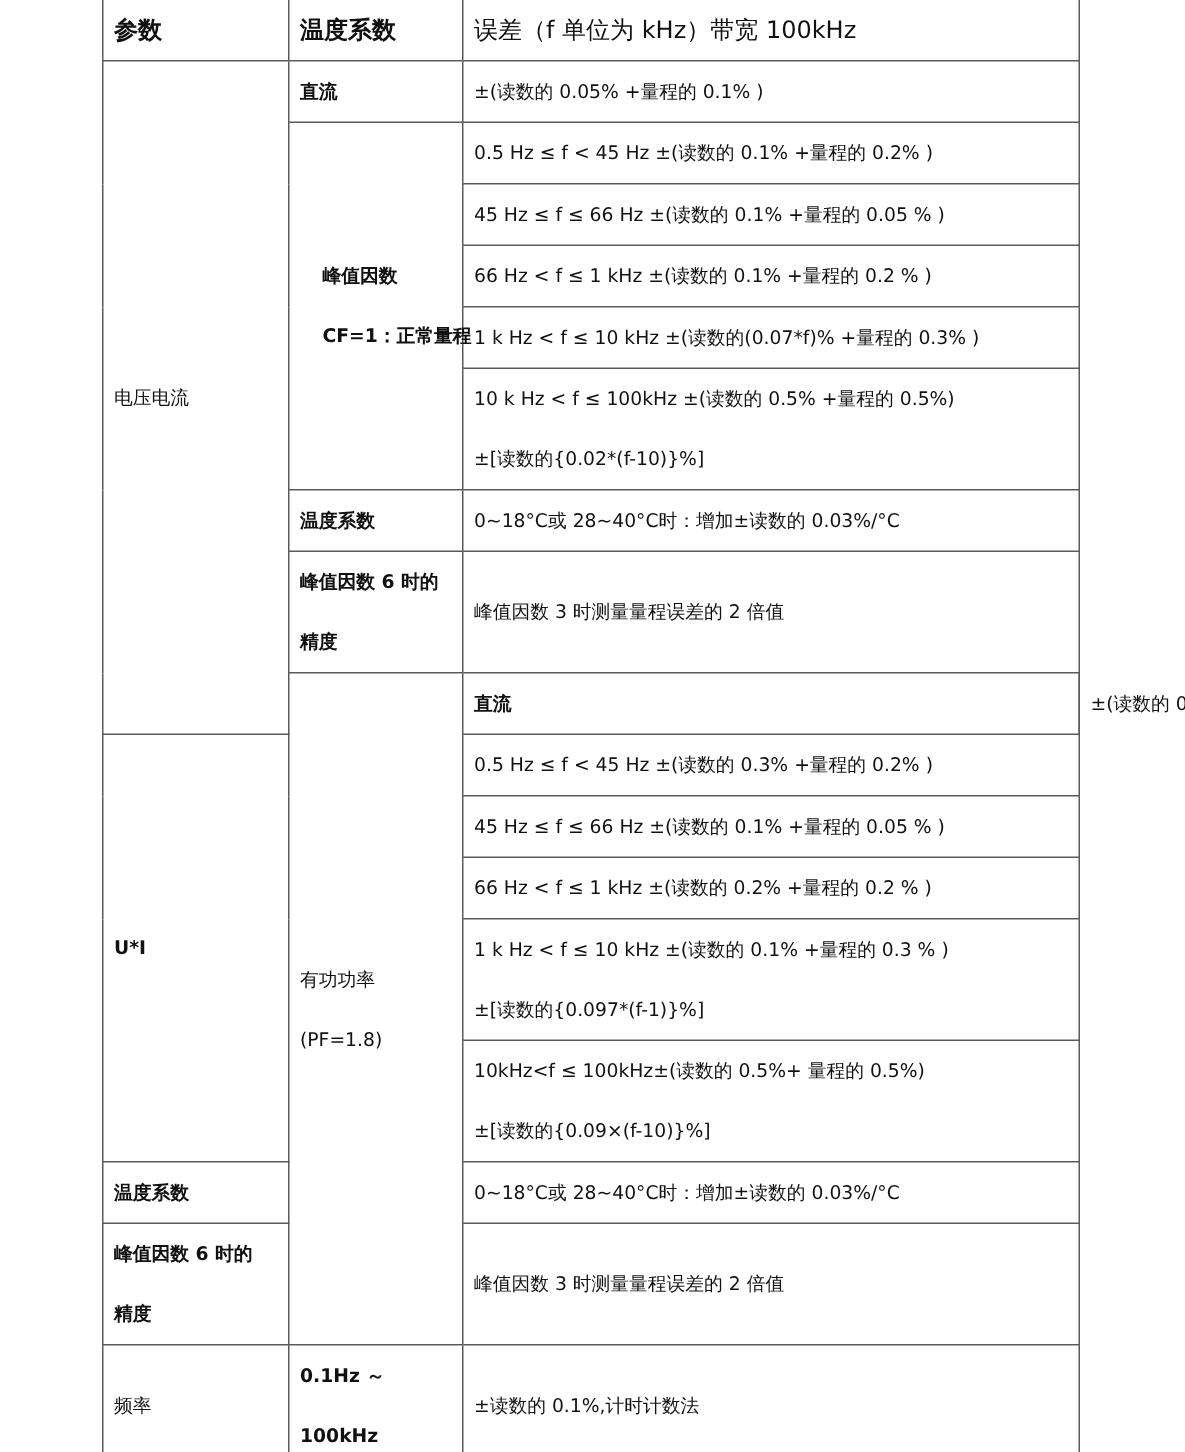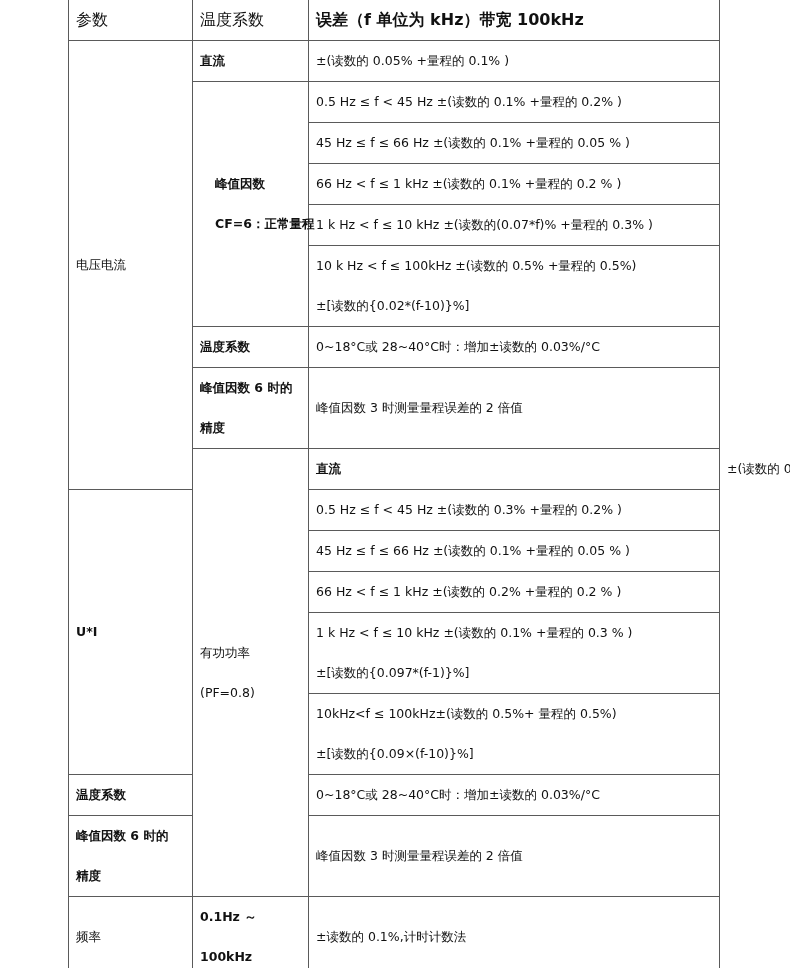--- a/index.html
+++ b/index.html
@@ -1,22 +1,22 @@
 <!DOCTYPE html>
 <html><head>
 <meta charset="utf-8">
 <style>
   html, body { margin: 0; padding: 0; background: #ffffff; }
   body { width: 790px; height: 968px; position: relative; overflow: hidden;
          font-family: "DejaVu Sans", "Liberation Sans", sans-serif; color: #111; }
   .tbl { position: absolute; left: 68px; top: -1px; width: 651px; }
   table { border-collapse: collapse; width: 651px; table-layout: fixed; }
   td { border: 1px solid #5a5a5a; padding: 0 7px; vertical-align: middle; font-size: 12.5px; line-height: 40px; }
-  td.hd { font-size: 16px; font-weight: normal; height: 40px; }
-  td.hd.err { font-weight: bold; }
+  td.hd { font-size: 16px; font-weight: bold; height: 40px; }
+  td.hd.err { font-weight: normal; }
   td.p { font-weight: normal; font-size: 12.5px; }
   td.r { font-weight: bold; font-size: 12.5px; }
   td.e { font-size: 12.5px; white-space: nowrap; }
   .line { display: block; height: 40px; line-height: 40px; white-space: nowrap; }
   tr.h40 td { height: 39px; }
   tr.h80 td { height: 79px; }
 </style>
 </head>
 <body>
 
@@ -36,21 +36,21 @@
   </tr>
 
   <tr class="h40">
     <td class="p" rowspan="9">电压电流</td>
     <td class="r">直流</td>
     <td class="e">±(读数的 0.05% +量程的 0.1% )</td>
   </tr>
   <tr class="h40">
     <td class="r" rowspan="5" style="vertical-align:middle;padding-left:22px;">
       <span class="line">峰值因数</span>
-      <span class="line">CF=6：正常量程</span>
+      <span class="line">CF=1：正常量程</span>
     </td>
     <td class="e">0.5 Hz  ≤  f &lt; 45 Hz  ±(读数的 0.1% +量程的 0.2% )</td>
   </tr>
   <tr class="h40">
     <td class="e">45 Hz  ≤  f  ≤  66 Hz  ±(读数的 0.1% +量程的 0.05 % )</td>
   </tr>
   <tr class="h40">
     <td class="e">66 Hz &lt; f  ≤  1 kHz  ±(读数的 0.1% +量程的 0.2 % )</td>
   </tr>
   <tr class="h40">
@@ -68,21 +68,21 @@
   </tr>
   <tr class="h80">
     <td class="r">
       <span class="line">峰值因数 6 时的</span>
       <span class="line">精度</span>
     </td>
     <td class="e">峰值因数 3 时测量量程误差的 2 倍值</td>
   </tr>
 
   <tr class="h40">
-    <td class="p" rowspan="8">有功功率(PF=0.8)</td>
+    <td class="p" rowspan="8">有功功率(PF=1.8)</td>
     <td class="r">直流</td>
     <td class="e">±(读数的 0.05% +量程的 0.1% )</td>
   </tr>
   <tr class="h40">
     <td class="r" rowspan="5">U*I</td>
     <td class="e">0.5 Hz  ≤  f &lt; 45 Hz  ±(读数的 0.3% +量程的 0.2% )</td>
   </tr>
   <tr class="h40">
     <td class="e">45 Hz  ≤  f  ≤  66 Hz  ±(读数的 0.1% +量程的 0.05 % )</td>
   </tr>

